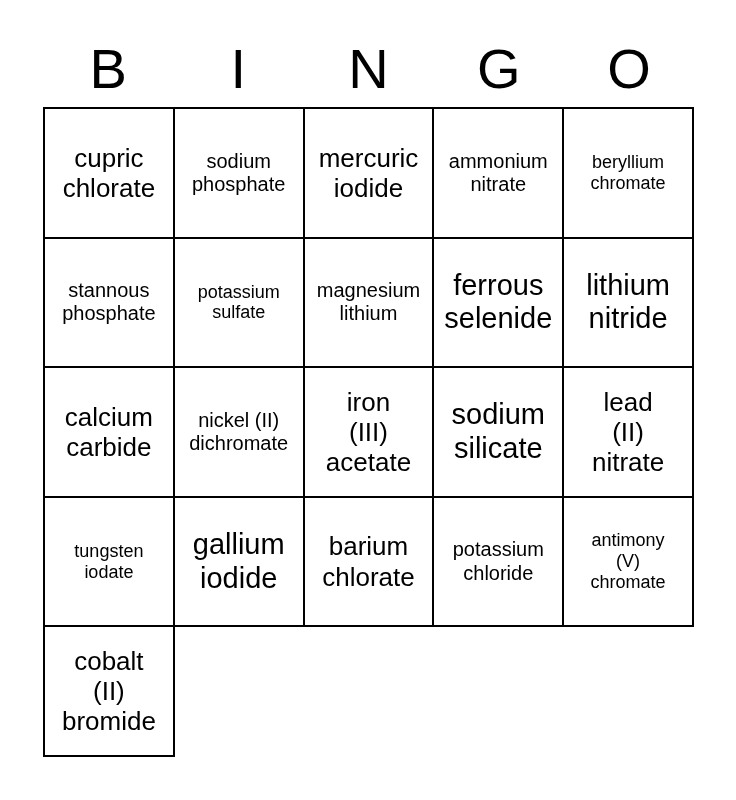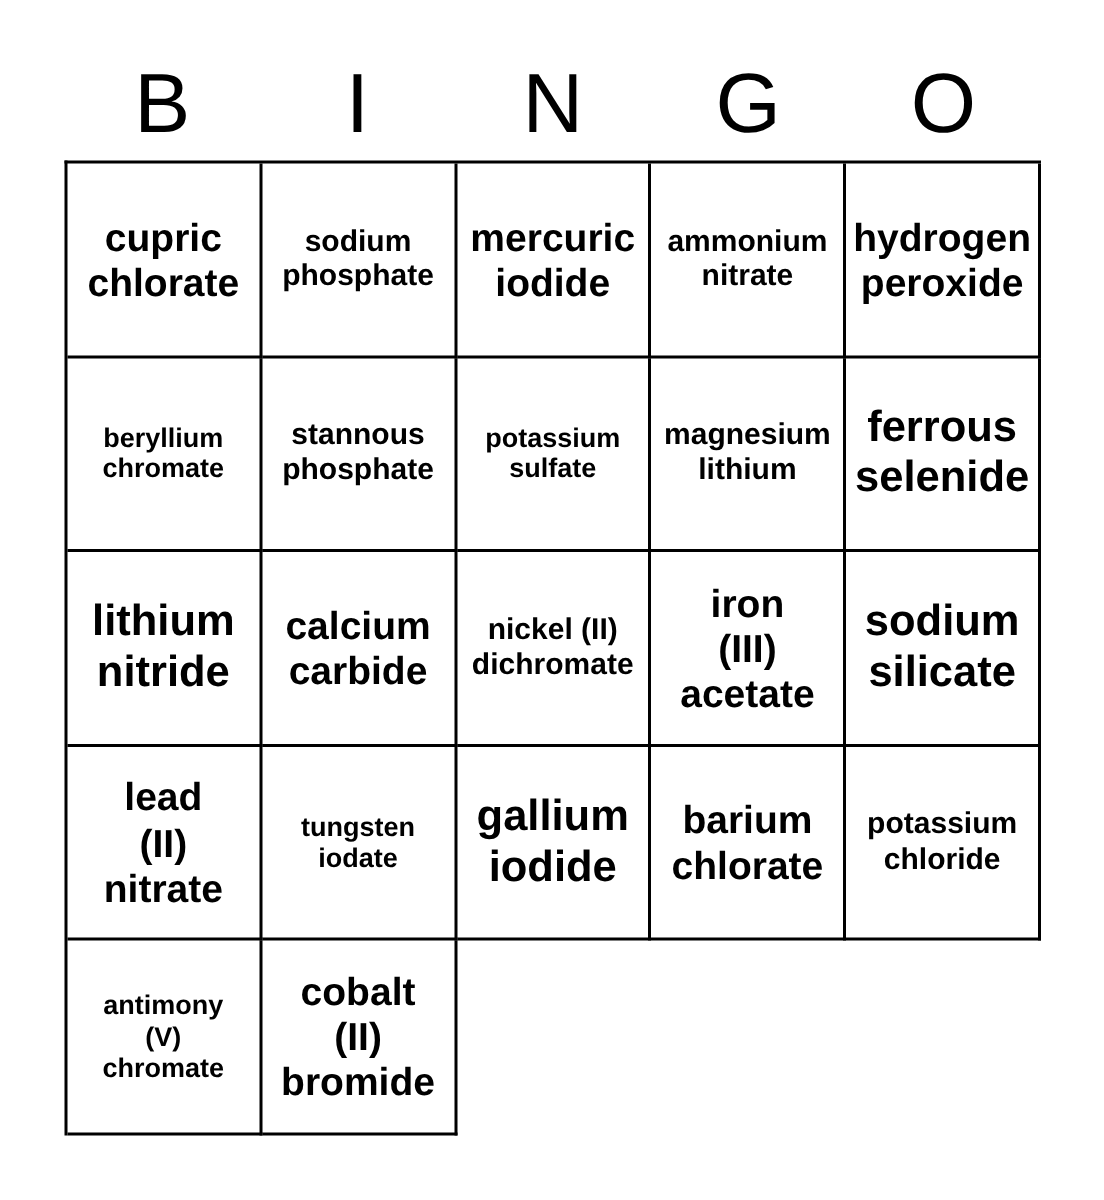--- a/index.html
+++ b/index.html
@@ -49,21 +49,20 @@
     left: 43px;
     top: 107px;
     width: 651px;
     height: 650px;
     box-sizing: border-box;
     border-top: 2px solid #000;
     border-left: 2px solid #000;
     display: grid;
     grid-template-columns: repeat(5, 1fr);
     grid-template-rows: repeat(5, 1fr);
-    font-weight: bold;
   }
   .cell {
     box-sizing: border-box;
     border-right: 2px solid #000;
     border-bottom: 2px solid #000;
     display: flex;
     align-items: center;
     justify-content: center;
     text-align: center;
     padding: 2px 4px;
@@ -104,24 +103,20 @@
         <span class="cell-text fs-sm">sodium
 phosphate</span>
       </div>
     <div class="cell">
         <span class="cell-text fs-lg">mercuric
 iodide</span>
       </div>
     <div class="cell">
         <span class="cell-text fs-sm">ammonium
 nitrate</span>
-      </div>
-    <div class="cell">
-        <span class="cell-text fs-lg">hydrogen
-peroxide</span>
       </div>
 
     <div class="cell">
         <span class="cell-text fs-md">beryllium
 chromate</span>
       </div>
     <div class="cell">
         <span class="cell-text fs-sm">stannous
 phosphate</span>
       </div>

